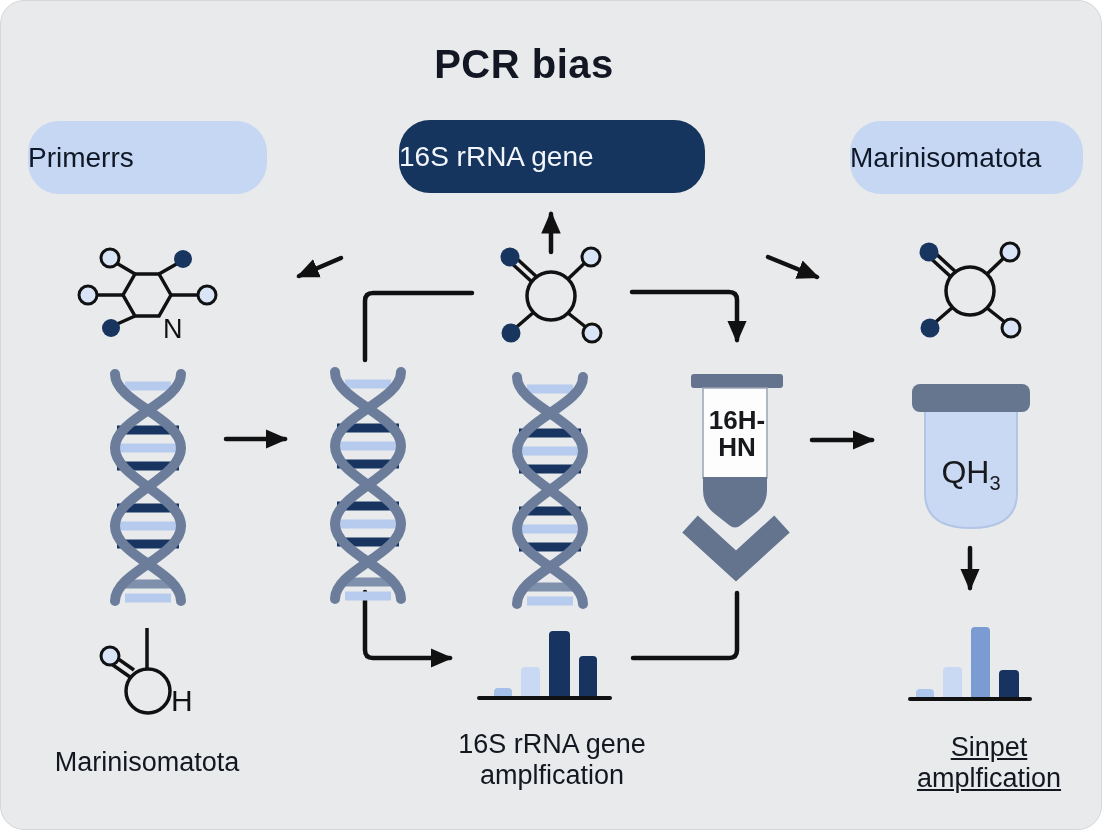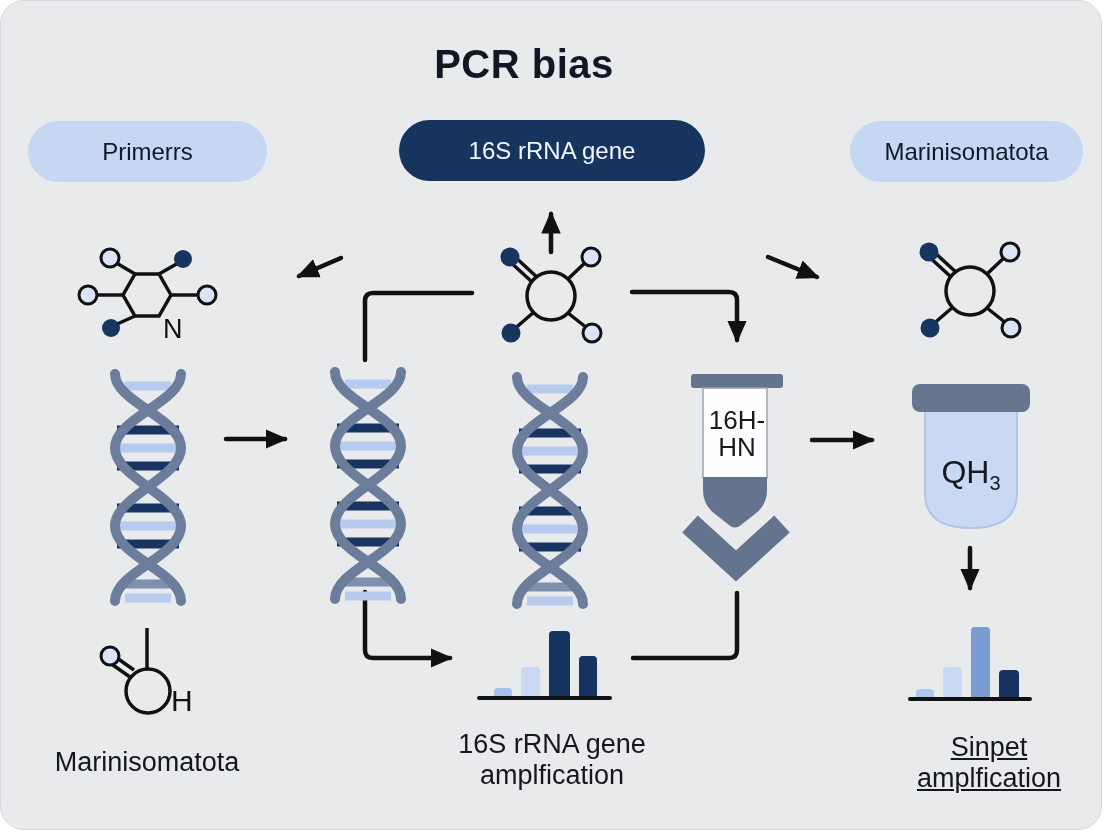--- a/index.html
+++ b/index.html
@@ -3,38 +3,38 @@
 <meta charset="utf-8">
 <style>
   html,body{margin:0;padding:0;background:#ffffff;}
   body{width:1104px;height:832px;position:relative;overflow:hidden;
        font-family:"Liberation Sans", sans-serif;color:#15181e;}
   .abs{position:absolute;}
   .panel{left:0;top:0;width:1102px;height:830px;border:1px solid #d5d7da;
          border-radius:24px;background:#e9eaec;box-sizing:border-box;}
   .title{left:0;top:42px;width:1048px;text-align:center;font-size:40px;
          font-weight:700;letter-spacing:0.5px;color:#121723;}
-  .pill{height:61px;border-radius:31px;display:flex;align-items:center;
-        justify-content:center;font-size:24px;font-weight:500;box-sizing:border-box;}
+  .pill{height:73px;border-radius:31px;display:flex;align-items:center;
+        font-size:28px;font-weight:500;box-sizing:border-box;}
   .pill-light{background:#c5d7f2;color:#101828;}
   .pill-dark{background:#16355e;color:#f2f6fc;}
   .svg-layer{left:0;top:0;width:1104px;height:832px;}
   .strand{fill:none;stroke:#6b7d9b;stroke-width:10;stroke-linecap:round;}
   .rl{stroke:#b6cbee;stroke-width:9;}
   .rd{stroke:#173560;stroke-width:9;}
   .rm{stroke:#7e90ab;stroke-width:9;}
   .bond{stroke:#111111;stroke-width:3.5;fill:none;}
   .ring{fill:none;stroke:#111111;stroke-width:3.5;}
   .ringbg{fill:#e9eaec;stroke:#111111;stroke-width:3.5;}
   .atom-dark{fill:#17355e;}
   .atom-light{fill:#d9e5f7;stroke:#111111;stroke-width:3;}
   .arrow{stroke:#111111;stroke-width:4.5;fill:none;stroke-linecap:round;}
   .atomtext{font-family:"Liberation Sans", sans-serif;fill:#111111;}
   .tube-label{left:701px;top:407px;width:72px;text-align:center;font-size:26px;
-              line-height:27px;font-weight:400;color:#17191c;}
+              line-height:27px;font-weight:700;color:#17191c;}
   .jar-label{left:920px;top:454px;width:102px;text-align:center;font-size:32px;
              font-weight:500;color:#17191c;}
   .jar-label sub{font-size:20px;}
   .caption{text-align:center;font-size:27px;line-height:31px;font-weight:500;color:#131720;}
   .chart{display:flex;align-items:flex-end;gap:9px;}
   .chart .bar{border-radius:4px 4px 0 0;}
   .baseline{height:4px;background:#111111;border-radius:2px;}
 </style>
 </head>
 <body>

